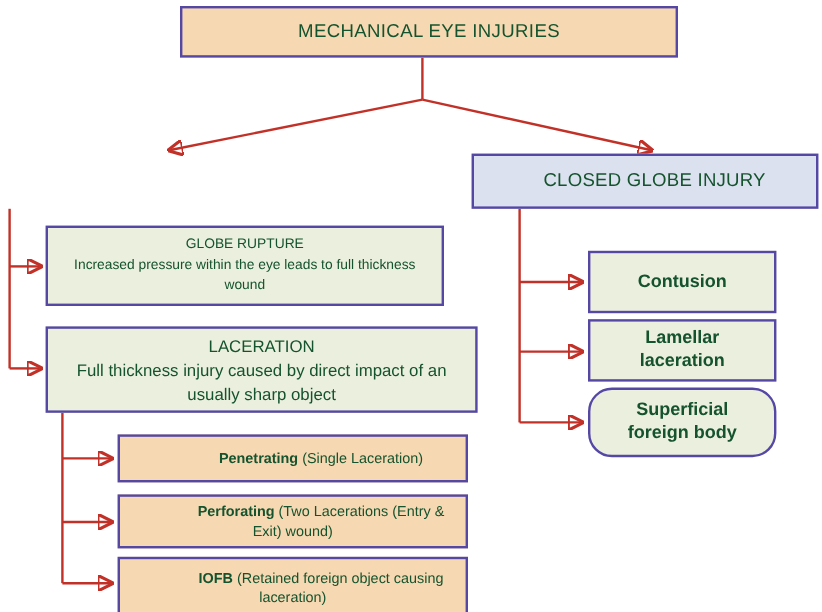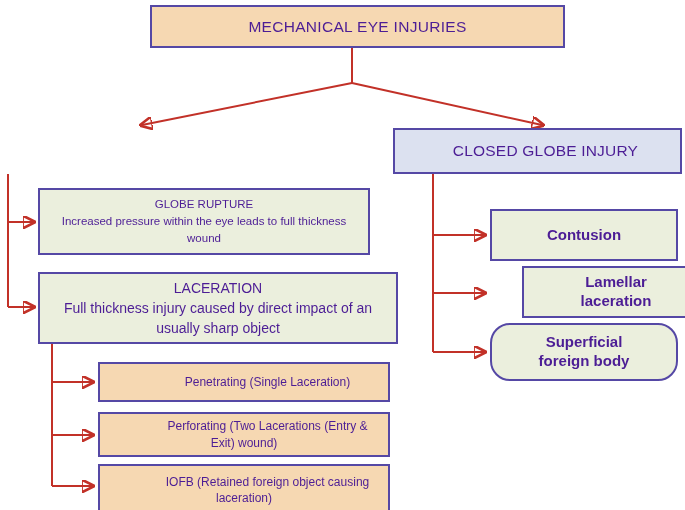--- a/index.html
+++ b/index.html
@@ -1,21 +1,21 @@
 <!DOCTYPE html>
 <html><head>
 <meta charset="utf-8">
 <style>
   html,body{margin:0;padding:0;background:#ffffff;}
   .stage{
     position:relative;
     width:685px;height:510px;
     background:#ffffff;
     font-family:"Liberation Sans", sans-serif;
-    color:#4c1d95;
+    color:#14532d;
     overflow:hidden;
   }
   .node{
     position:absolute;
     box-sizing:border-box;
     border:2px solid #5548a5;
     display:flex;
     flex-direction:column;
     align-items:center;
     justify-content:center;
@@ -31,26 +31,26 @@
   .node.closed-globe{left:393px;top:128px;width:289px;height:46px;font-size:15.5px;letter-spacing:.2px;padding-left:16px;}
 
   .node.globe-rupture{left:38px;top:188px;width:332px;height:67px;font-size:11.5px;line-height:1.45;padding:2px 18px;}
   .node.laceration{left:38px;top:272px;width:360px;height:72px;font-size:14px;line-height:1.45;padding:2px 18px;}
 
   .node.small-peach{width:292px;left:98px;font-size:12px;line-height:1.35;padding:2px 16px;}
   .node.penetrating{top:362px;height:40px;}
   .node.perforating{top:412px;height:45px;}
   .node.iofb{top:464px;height:52px;}
 
-  .node.right-leaf{left:490px;width:188px;font-weight:bold;font-size:15px;line-height:1.25;padding:2px 28px;}
+  .node.right-leaf{left:490px;width:157px;font-weight:bold;font-size:15px;line-height:1.25;padding:2px 28px;}
   .node.contusion{top:209px;height:52px;}
-  .node.lamellar{top:266px;height:52px;margin-left:32px;}
+  .node.lamellar{top:266px;height:52px;}
   .node.superficial{top:323px;height:58px;border-radius:20px;}
 
-  .b{font-weight:normal;margin-left:47px;}
+  .b{font-weight:bold;margin-left:47px;}
   svg.connectors{position:absolute;left:0;top:0;width:685px;height:510px;pointer-events:none;}
   svg.connectors path{stroke:#c23128;stroke-width:2;fill:none;}
 </style>
 </head>
 <body>
 
 <div class="stage">
 
   <svg class="connectors" viewBox="0 0 685 510">
     <defs>

